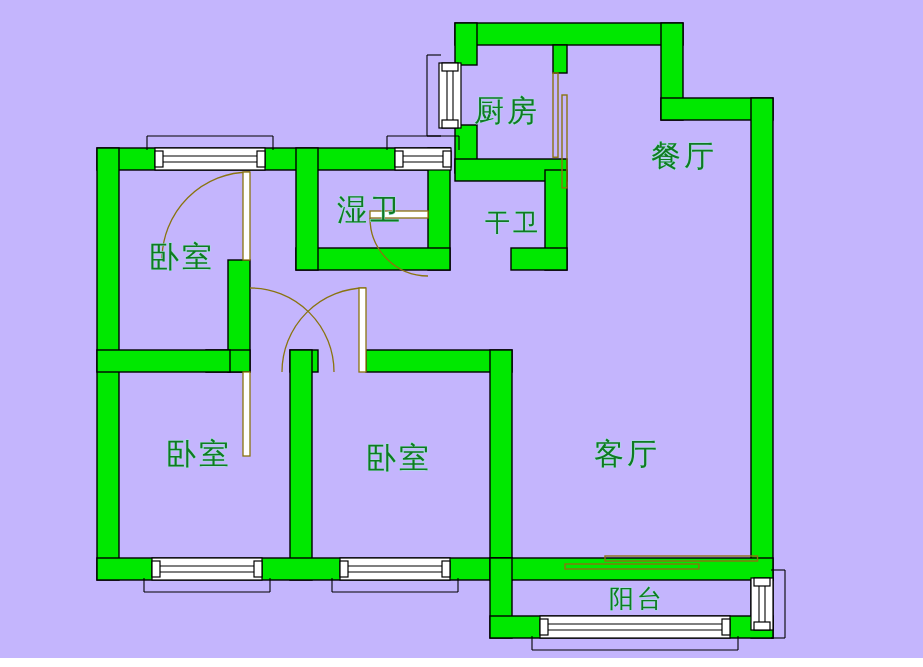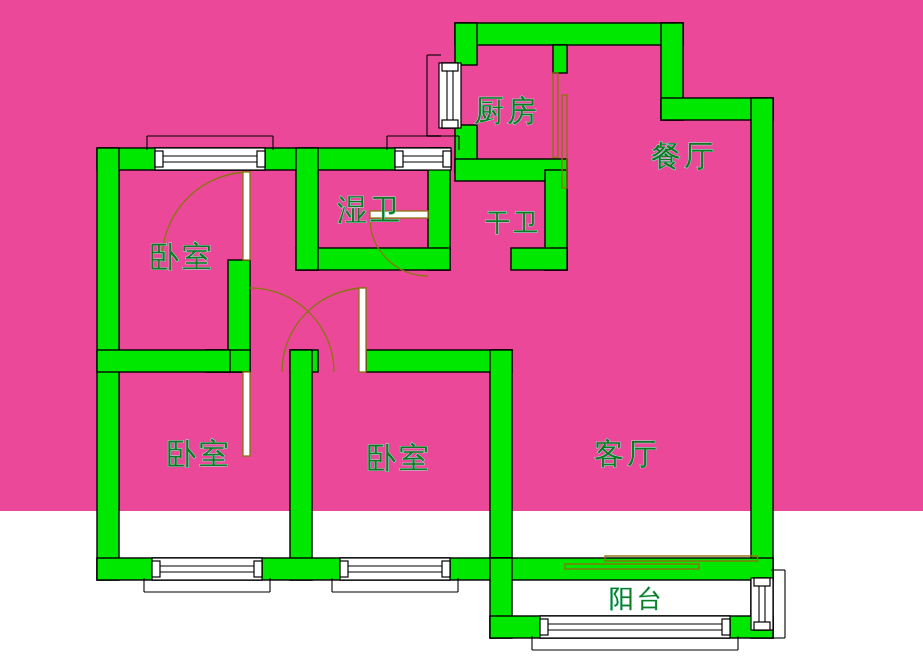--- a/index.html
+++ b/index.html
@@ -9,22 +9,22 @@
   }
   body {
     width: 923px;
     height: 667px;
     font-family: "DejaVu Sans", sans-serif;
     overflow: hidden;
   }
   #floorplan-root {
     position: relative;
     width: 923px;
-    height: 511px;
-    background: #ec4899;
+    height: 658px;
+    background: #c4b5fd;
   }
   svg.plan {
     display: block;
     width: 923px;
     height: 667px;
   }
   .wall {
     fill: #00e800;
     stroke: #000000;
     stroke-width: 1.4;

